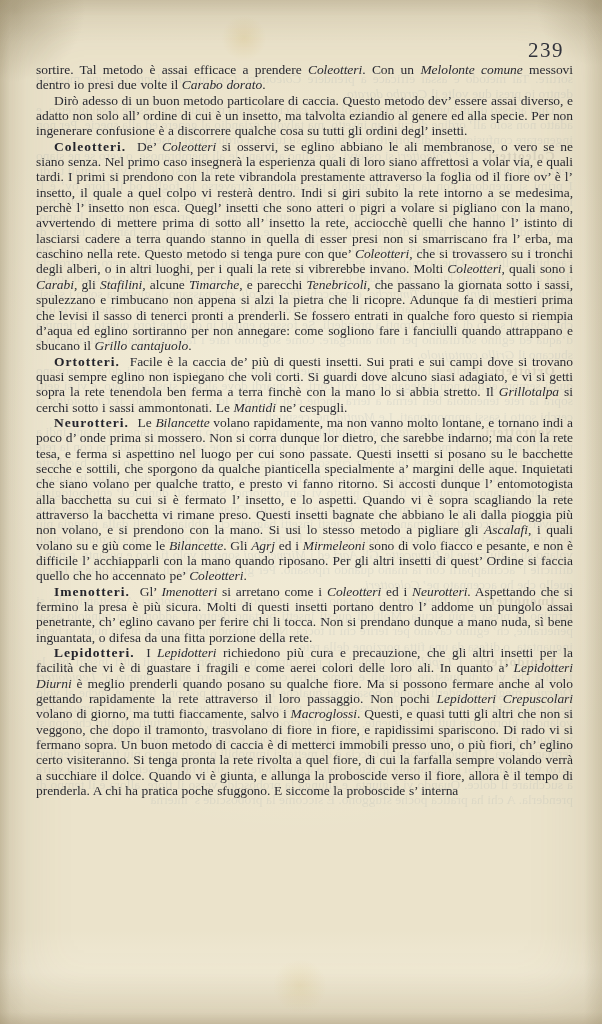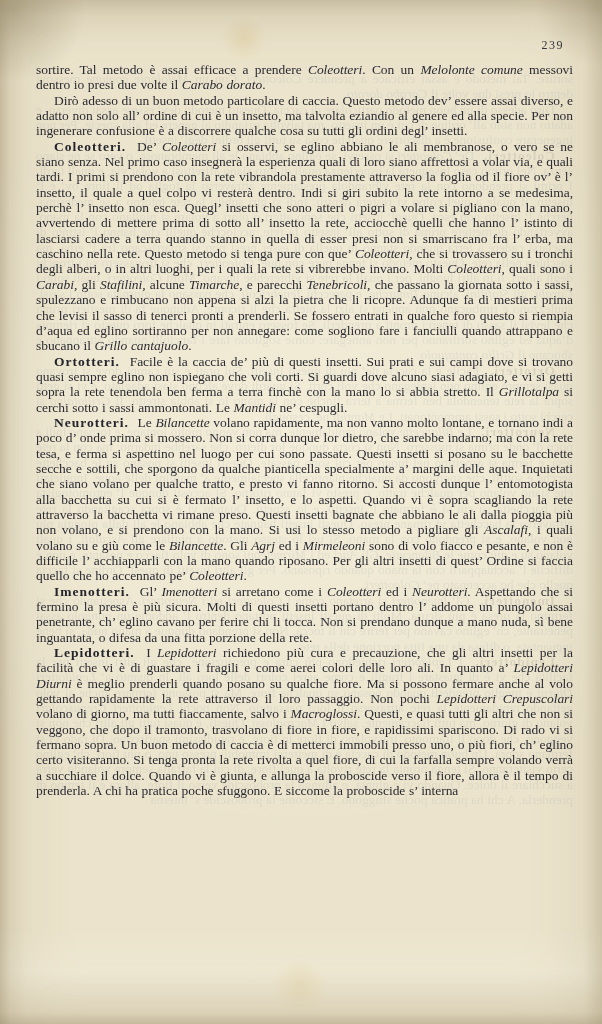--- a/index.html
+++ b/index.html
@@ -24,21 +24,21 @@
     color: #2a2b33;
   }
   .vignette {
     position: absolute; inset: 0; pointer-events: none;
     box-shadow: inset 0 0 70px rgba(118,100,62,0.22);
   }
   .page-number {
     position: absolute;
     top: 38px;
     right: 38px;
-    font-size: 12px;
+    font-size: 21px;
     letter-spacing: 1.5px;
     color: #30323c;
   }
   .text-block {
     position: absolute;
     left: 36px;
     right: 29px;
     top: 62px;
     text-align: justify;
     font-size: 13.5px;

